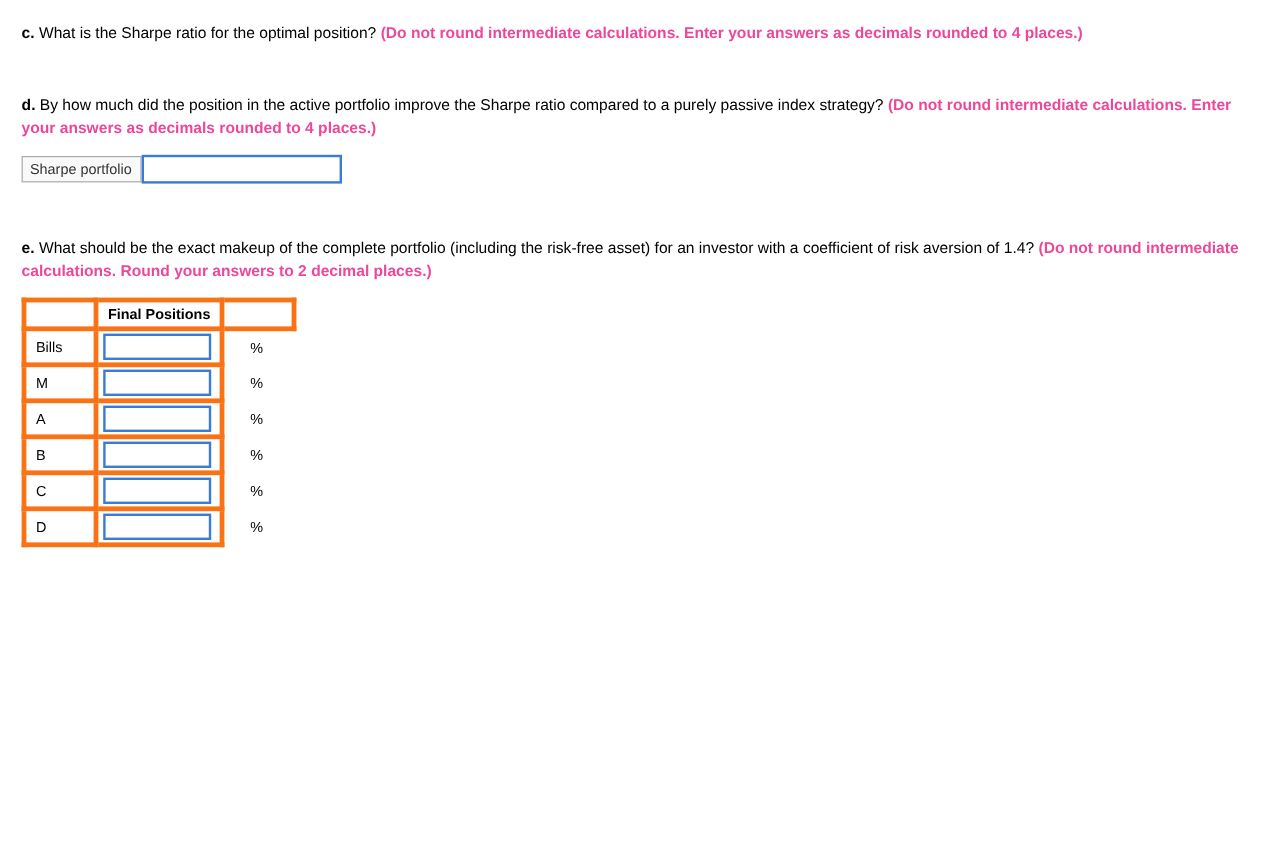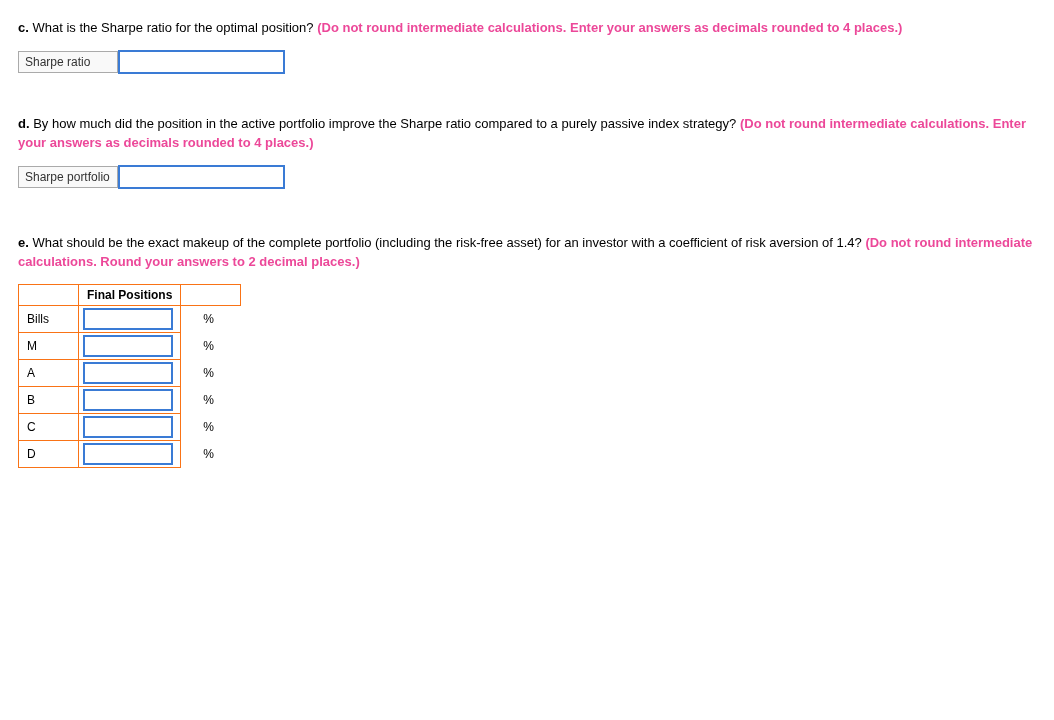--- a/index.html
+++ b/index.html
@@ -50,21 +50,21 @@
       outline: none;
     }
     .table-container {
       margin-top: 10px;
     }
     table {
       border-collapse: collapse;
       font-size: 12px;
     }
     table td, table th {
-      border: 1px solid #f97316;
+      border: 4px solid #f97316;
       padding: 3px 8px;
       min-width: 60px;
     }
     table th {
       background: #fff;
       font-weight: bold;
       text-align: center;
     }
     table td:first-child {
       min-width: 55px;
@@ -84,24 +84,20 @@
     }
   </style>
 </head>
 <body>
 
 <div class="question-block">
   <div class="question-text">
     <span class="question-label">c.</span>
     <span>What is the Sharpe ratio for the optimal position?</span>
     <span class="warning-text">(Do not round intermediate calculations. Enter your answers as decimals rounded to 4 places.)</span>
-  </div>
-  <div class="input-row">
-    <div class="field-label">Sharpe ratio</div>
-    <input class="field-input" type="text" value="" style="">
   </div>
 </div>
 
 <div class="question-block" style="margin-top: 40px;">
   <div class="question-text">
     <span class="question-label">d.</span>
     <span>By how much did the position in the active portfolio improve the Sharpe ratio compared to a purely passive index strategy?</span>
     <span class="warning-text">(Do not round intermediate calculations. Enter your answers as decimals rounded to 4 places.)</span>
   </div>
   <div class="input-row">

